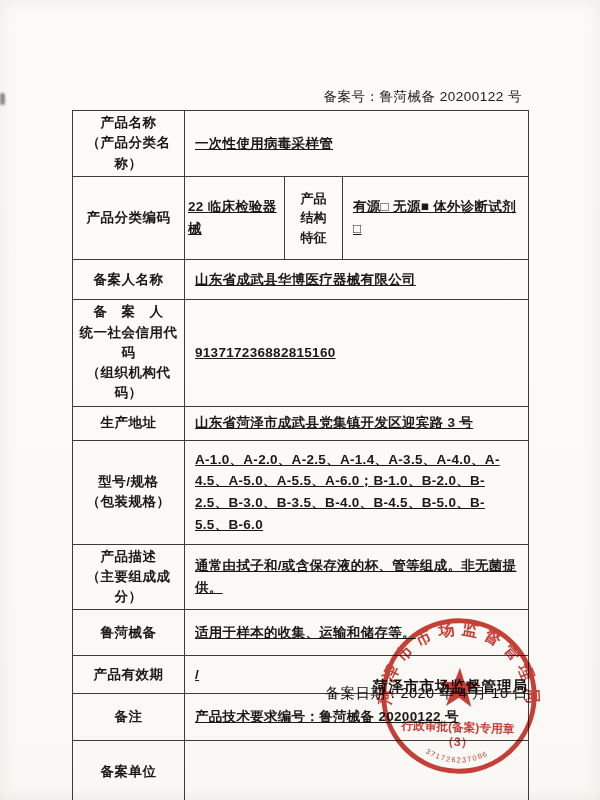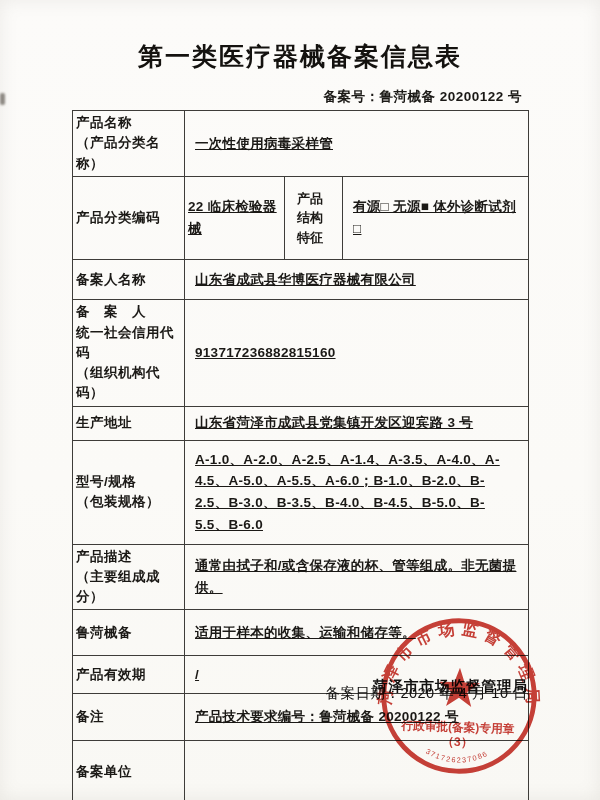--- a/index.html
+++ b/index.html
@@ -19,34 +19,34 @@
     position:absolute;left:0;top:93px;width:5px;height:12px;
     background:#8e8a84;border-radius:2px;filter:blur(1px);
   }
   .title{
     position:absolute;top:40px;left:0;width:100%;
     text-align:center;font-size:25px;font-weight:700;
     letter-spacing:2px;margin:0;color:#14120f;
   }
   .record-no{
     position:absolute;top:88px;right:78px;
-    font-size:13.5px;font-weight:700;letter-spacing:.5px;
+    font-size:13.5px;font-weight:400;letter-spacing:.5px;
   }
   table.form{
     position:absolute;top:110px;left:72px;width:456px;
     border-collapse:collapse;table-layout:fixed;
     background:transparent;
   }
   .form td{
     border:1.6px solid #3e3c39;
     font-weight:700;vertical-align:middle;
     overflow:hidden;
   }
   .lab{
-    text-align:left;font-size:13.5px;line-height:1.5;
+    text-align:center;font-size:13.5px;line-height:1.5;
     white-space:pre-line;padding:2px 3px;letter-spacing:.5px;
   }
   .val{
     font-size:13.5px;line-height:1.6;white-space:pre-line;
     padding:4px 10px;text-align:left;letter-spacing:.3px;text-decoration:underline;
   }
   .feat{font-size:13px;letter-spacing:0;padding:12px;}
   .code-cell{padding:4px 3px;}
   
   .seal{
@@ -62,21 +62,20 @@
     position:absolute;top:684px;right:72px;z-index:3;
     font-size:14.5px;font-weight:400;letter-spacing:.5px;color:#121110;
   }
 </style>
 </head>
 <body>
 
 <div class="page">
   <div class="scan-artifact"></div>
 
-  <h1 class="title">第一类医疗器械备案信息表</h1>
   <div class="record-no">备案号：鲁菏械备 20200122 号</div>
 
   <table class="form">
     <colgroup>
       <col style="width:112px">
         <col style="width:100px">
         <col style="width:58px">
         <col style="width:186px">
     </colgroup>
     <tbody>

